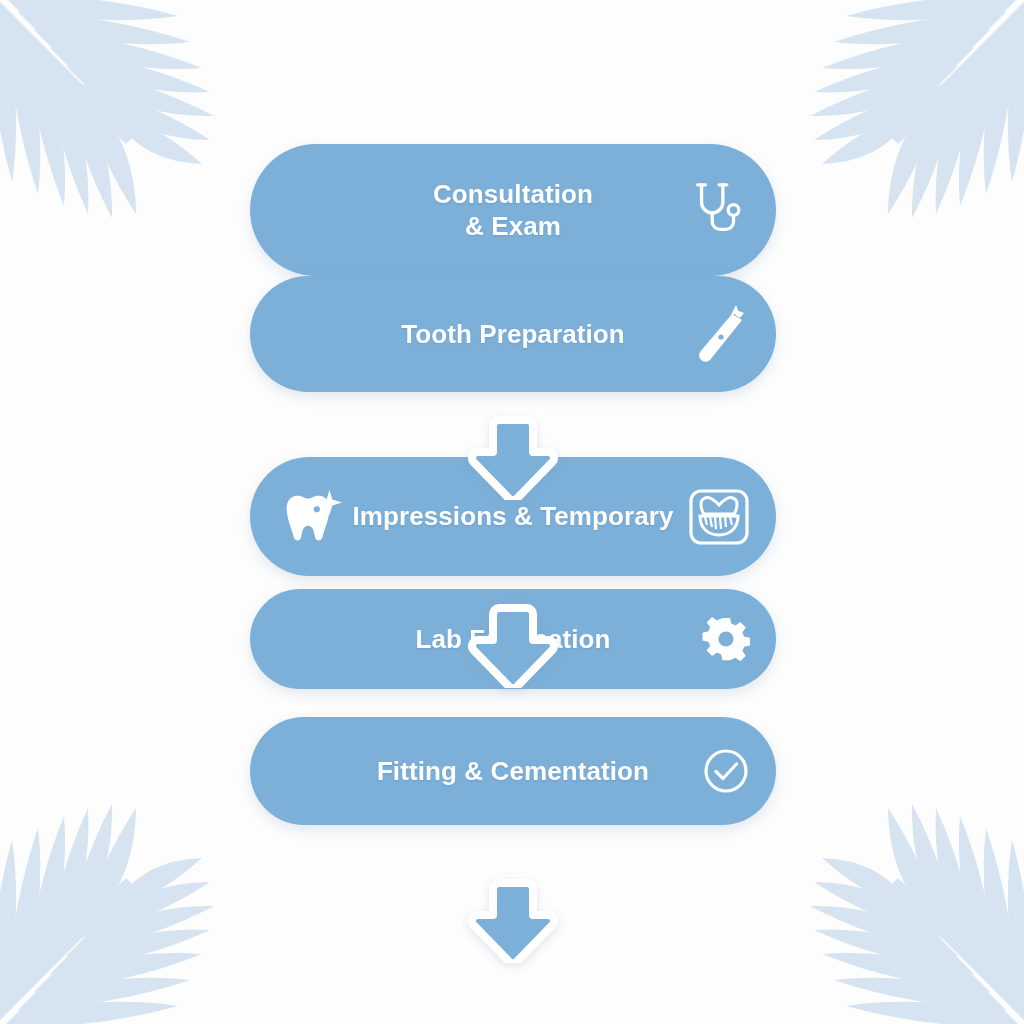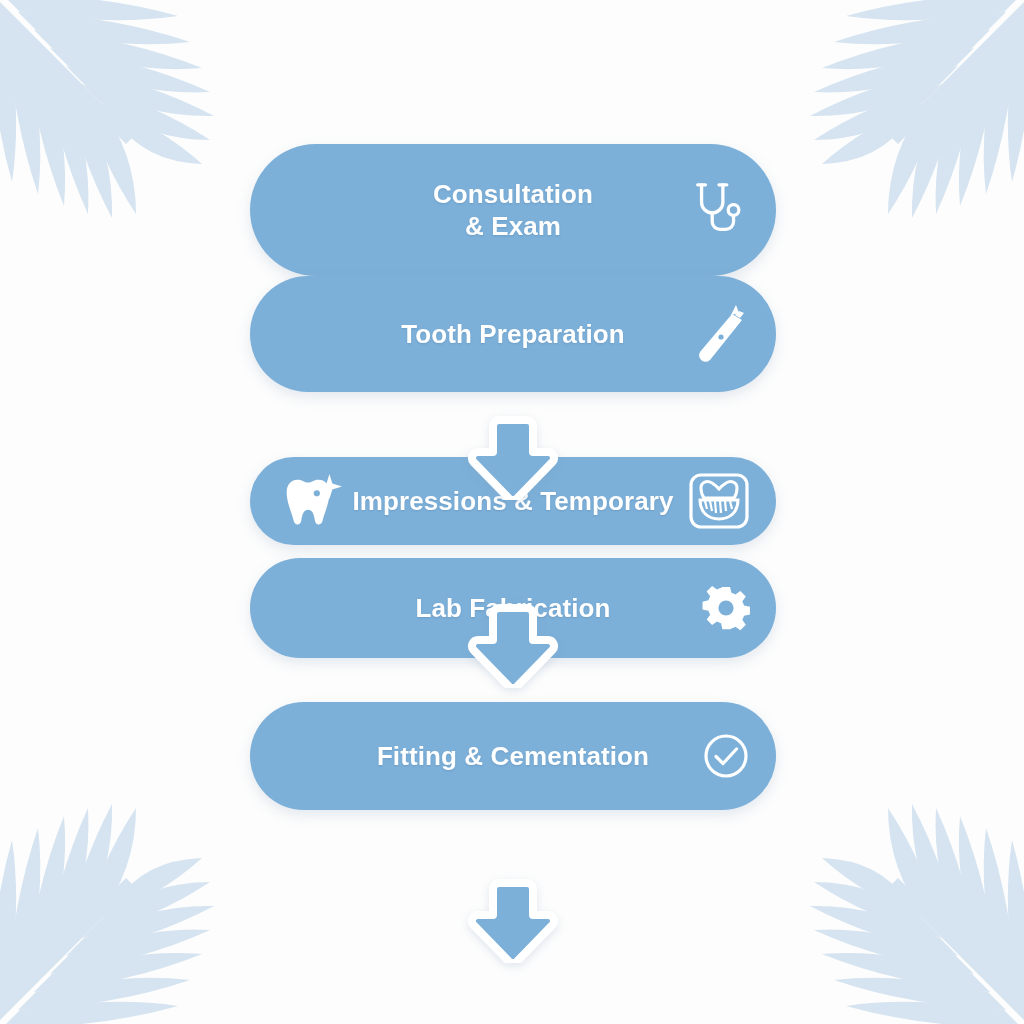--- a/index.html
+++ b/index.html
@@ -60,23 +60,23 @@
     letter-spacing: 0.1px;
     line-height: 1.25;
     text-align: center;
     white-space: pre-line;
     text-shadow: 0 1px 2px rgba(70,105,140,0.25);
   }
 
   
   .step-1 { height: 132px; }
   .step-2 { height: 116px; }
-  .step-3 { height: 88px; margin-top: 65px; }
+  .step-3 { height: 119px; margin-top: 65px; }
   .step-4 { height: 100px; margin-top: 13px; }
-  .step-5 { height: 108px; margin-top: 44px; }
+  .step-5 { height: 108px; margin-top: 28px; }
 
   
   .icon {
     position: absolute;
     display: flex;
     align-items: center;
     justify-content: center;
   }
   .icon svg { display: block; }
   .icon-right { right: 26px; top: 50%; transform: translateY(-50%); }

